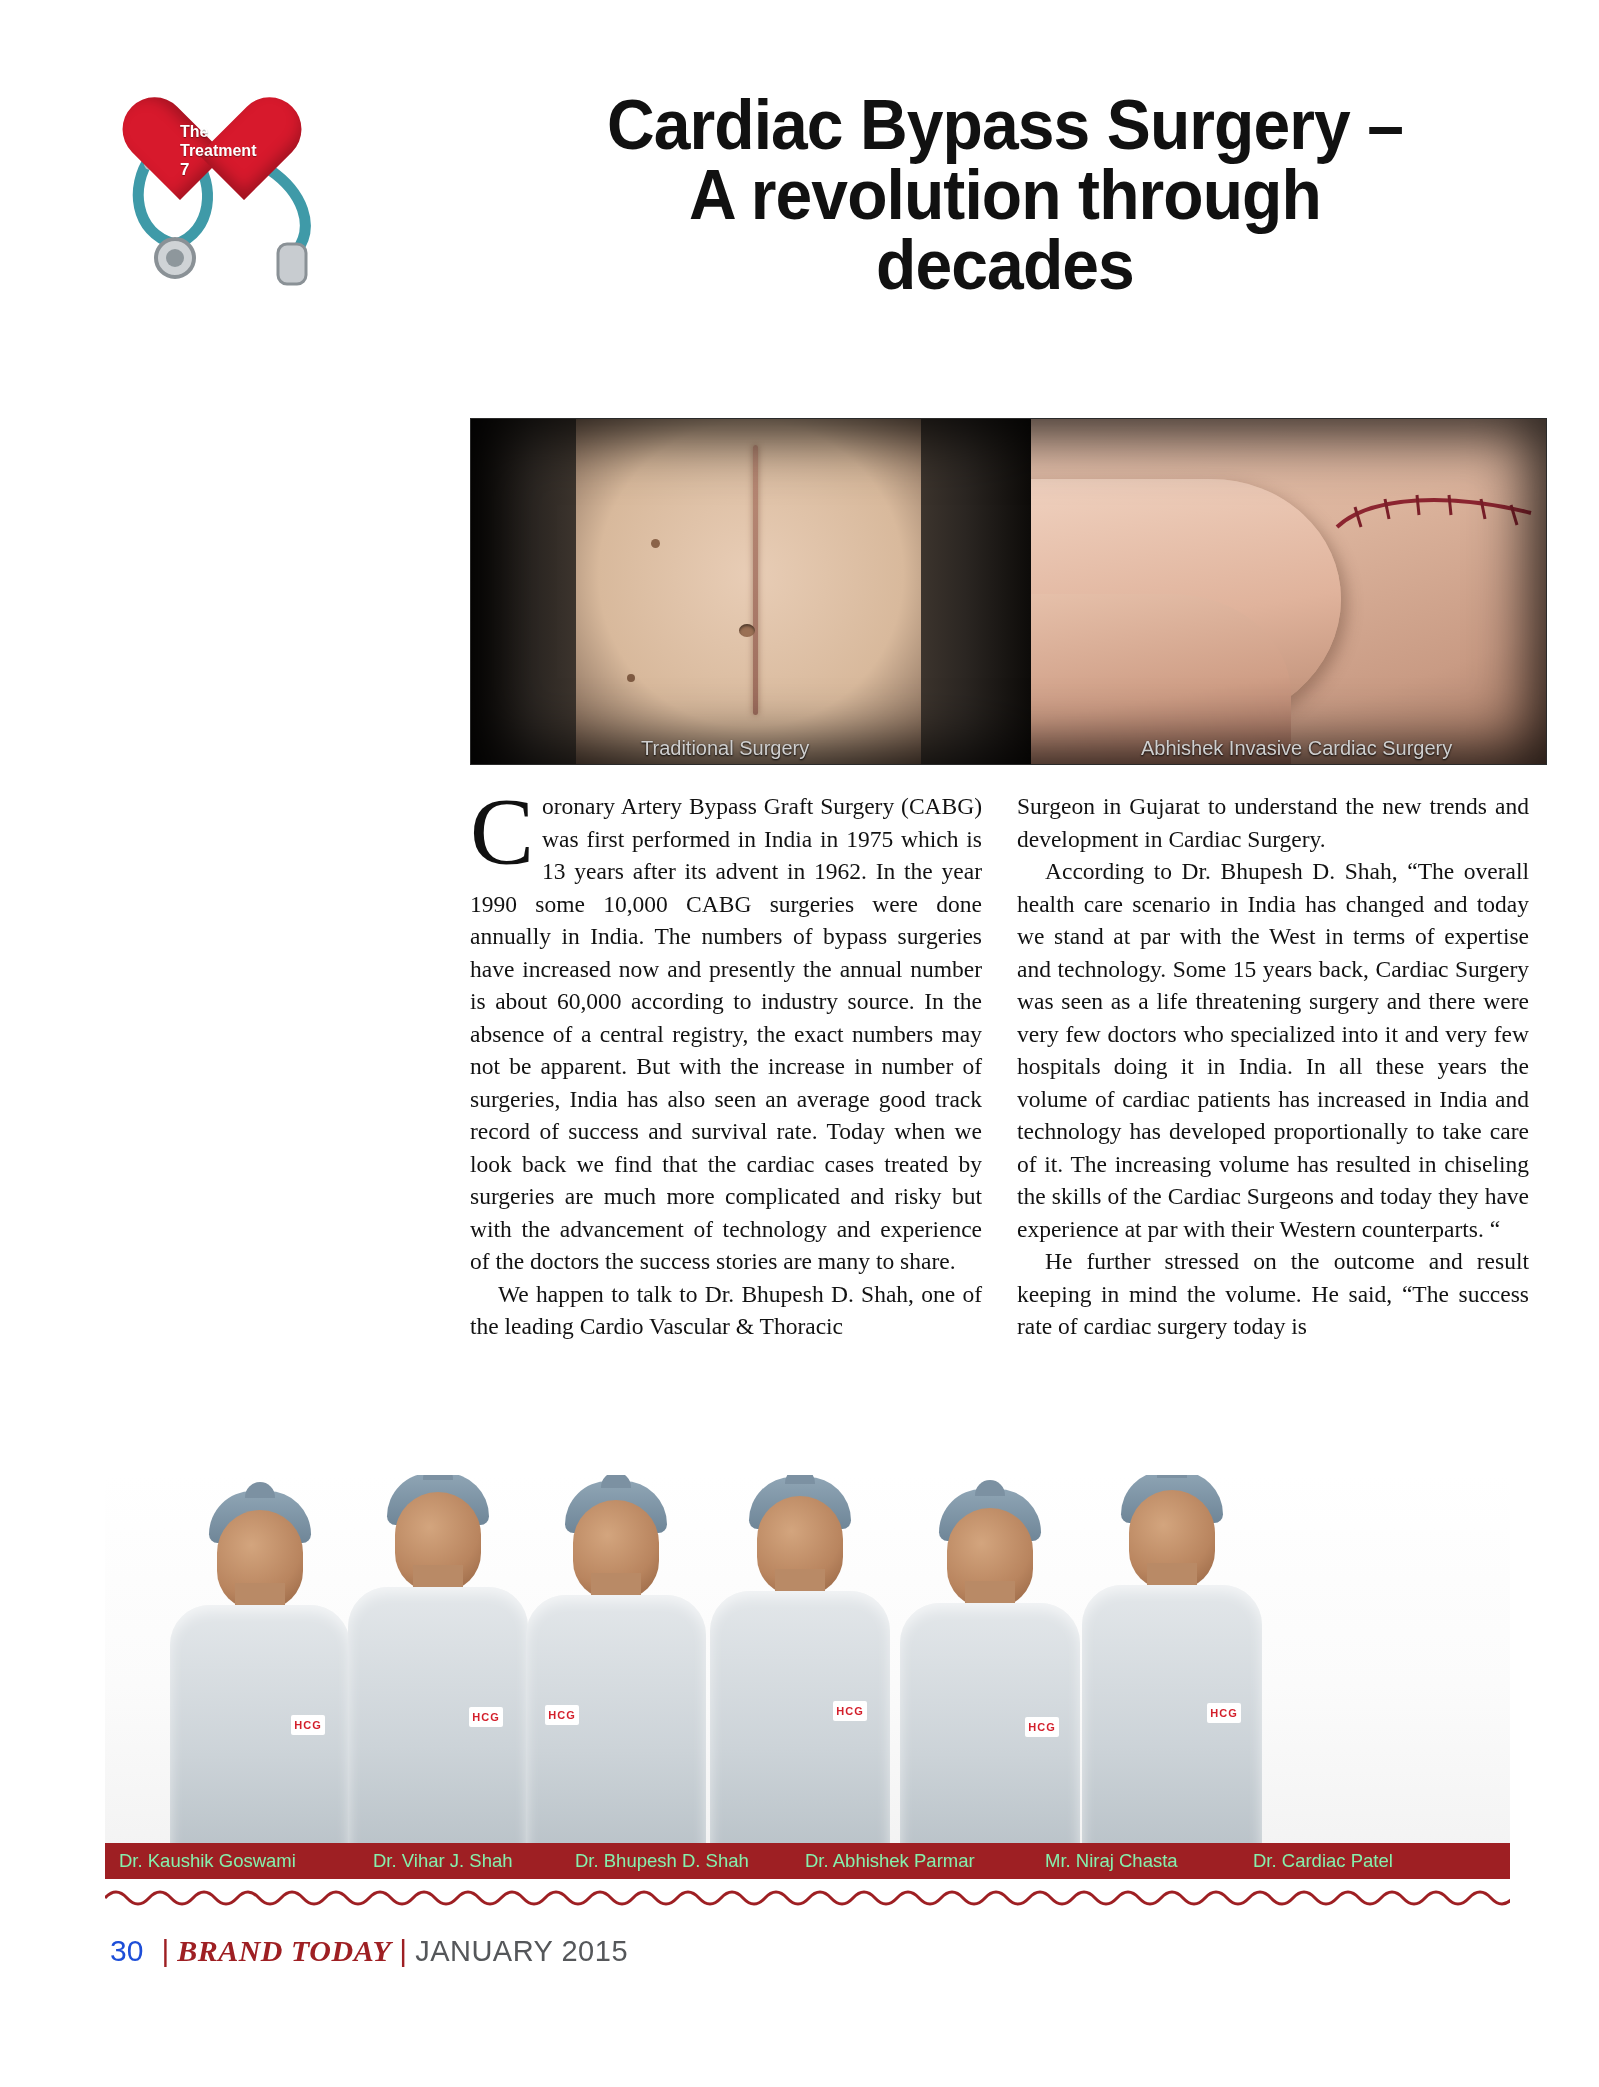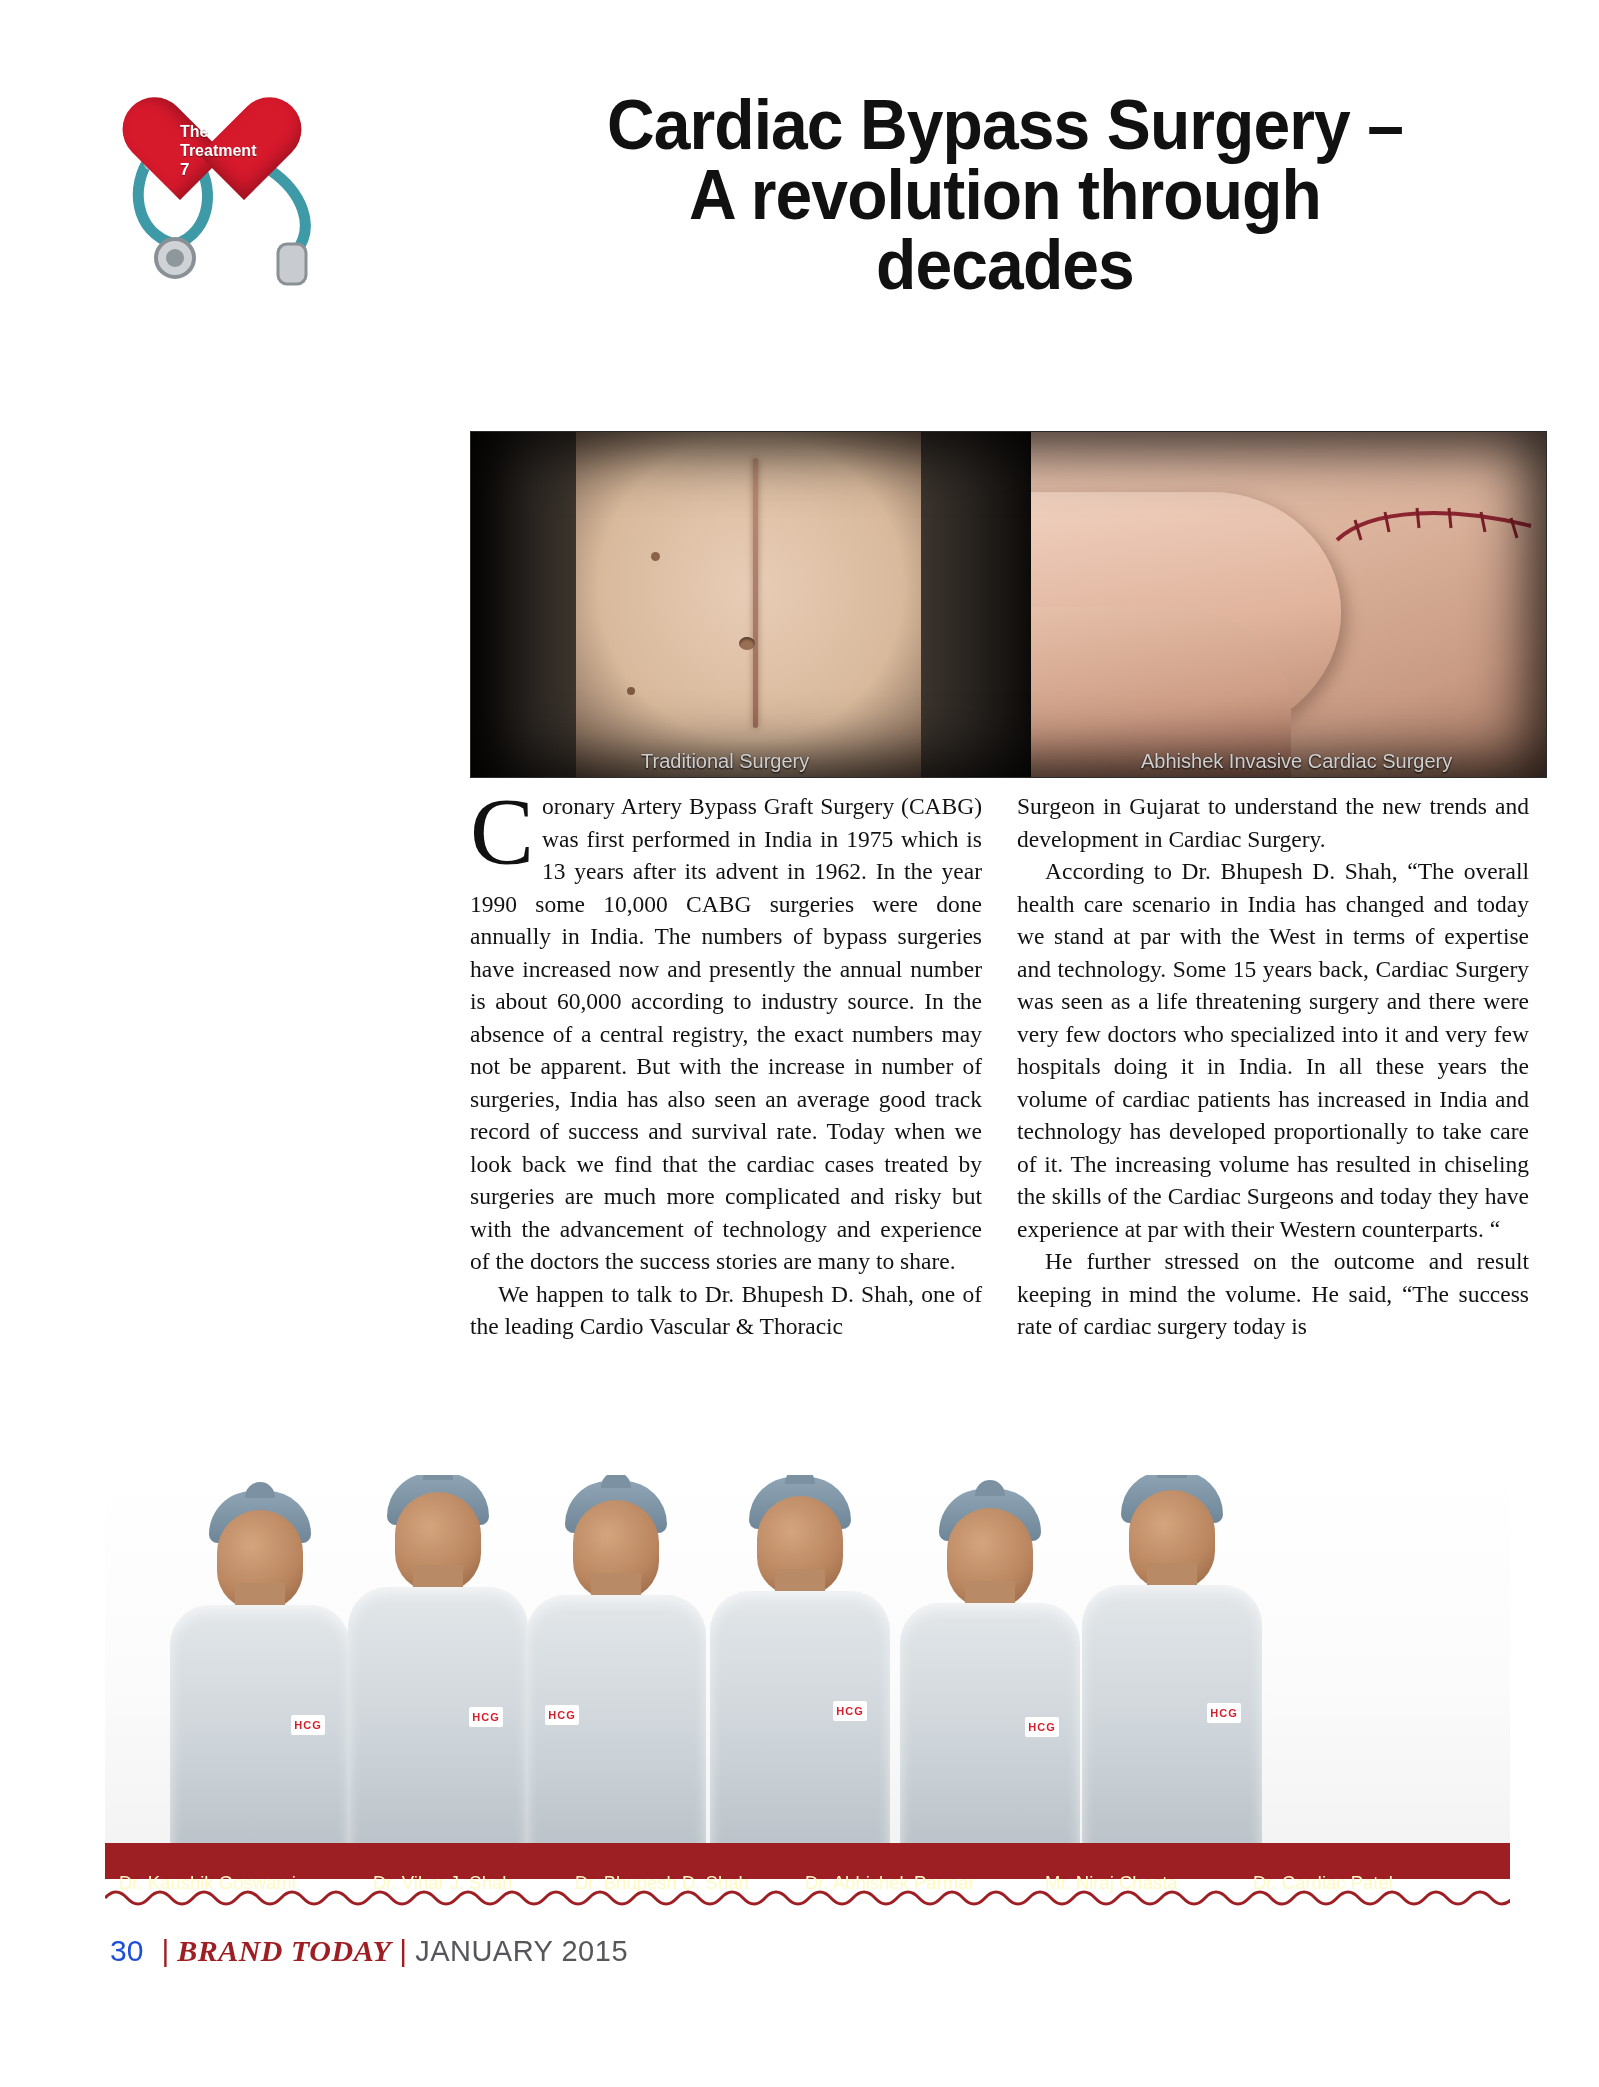--- a/index.html
+++ b/index.html
@@ -106,21 +106,20 @@
   
   .photo-top {
     position: absolute;
     left: 470px;
     top: 418px;
     width: 1075px;
     height: 345px;
     background: #404040;
     overflow: hidden;
     border: 1px solid #2a2a2a;
-    margin-top: 13px;
   }
   .photo-left {
     position: absolute;
     left: 0; top: 0;
     width: 560px; height: 345px;
     background:
       radial-gradient(circle at 50% 45%, #e8cdb6 0%, #d8b99c 45%, #6a5344 78%, #120f0d 100%);
   }
   .ph-l-darkL {
     position: absolute; left: 0; top: 0; width: 105px; height: 345px;
@@ -296,25 +295,24 @@
     position: absolute;
     left: 105px;
     top: 1843px;
     width: 1405px;
     height: 36px;
     background: #9e1f23;
   }
   .names-bar .nm {
     position: absolute;
     top: 7px;
-    color: #fef9c3;
+    color: #86efac;
     font-family: "Liberation Sans", sans-serif;
     font-size: 18.5px;
     white-space: nowrap;
-    margin-top: 22px;
   }
 
   .wave-rule {
     position: absolute;
     left: 105px;
     top: 1884px;
     width: 1405px;
     height: 22px;
   }
 

